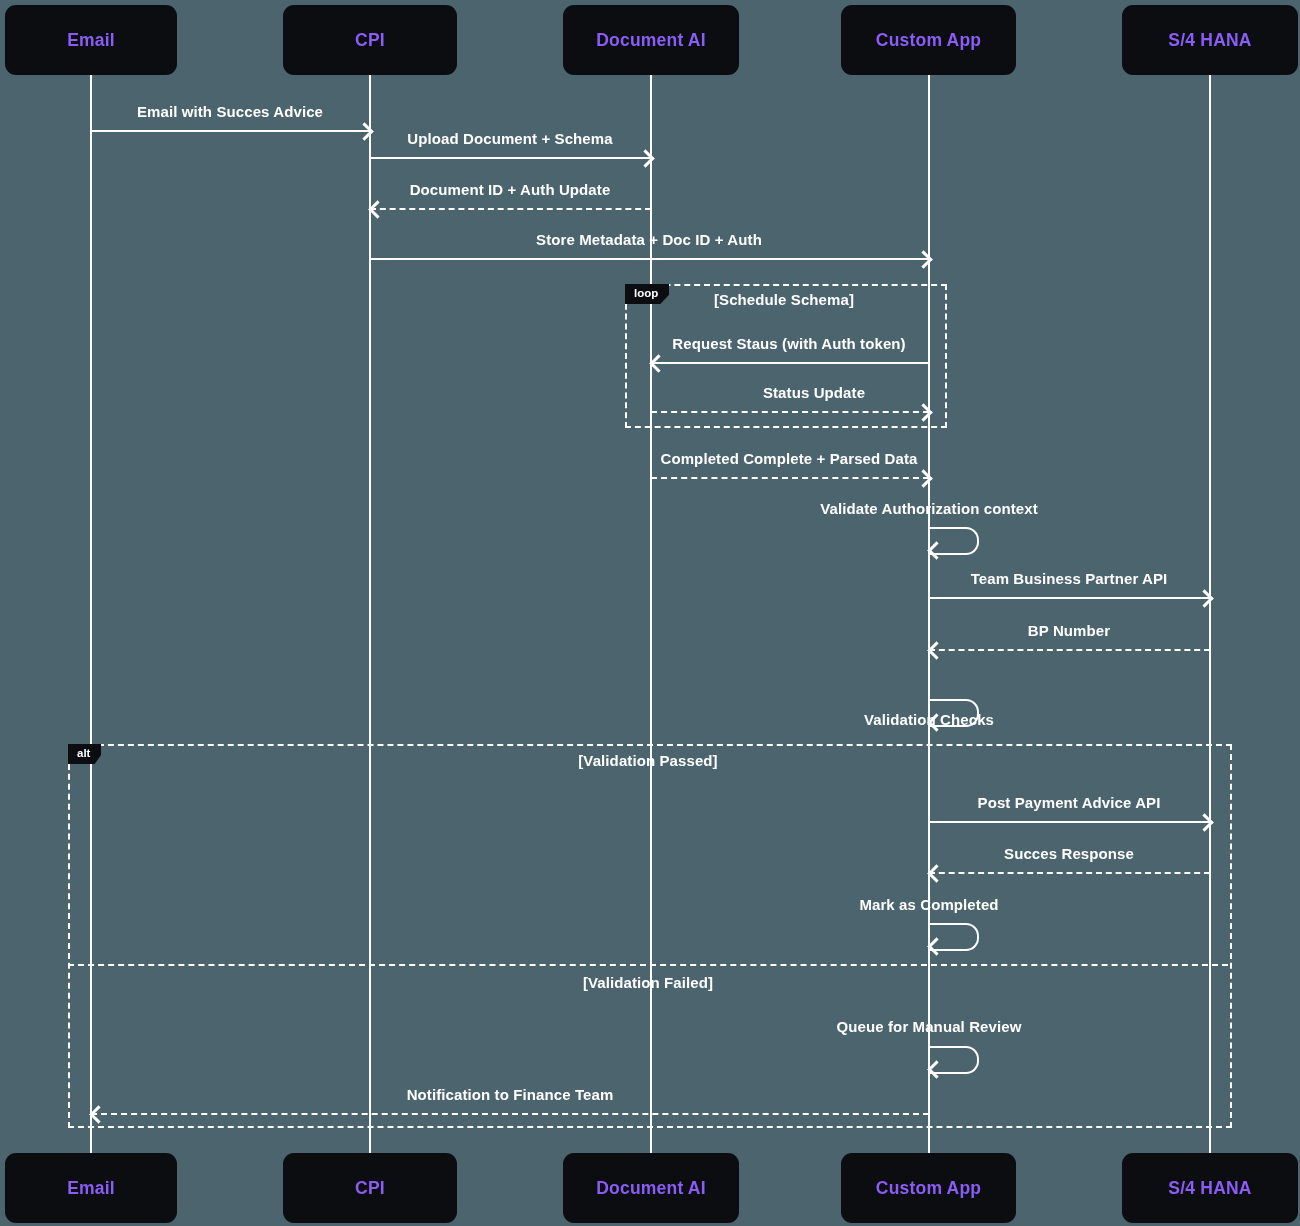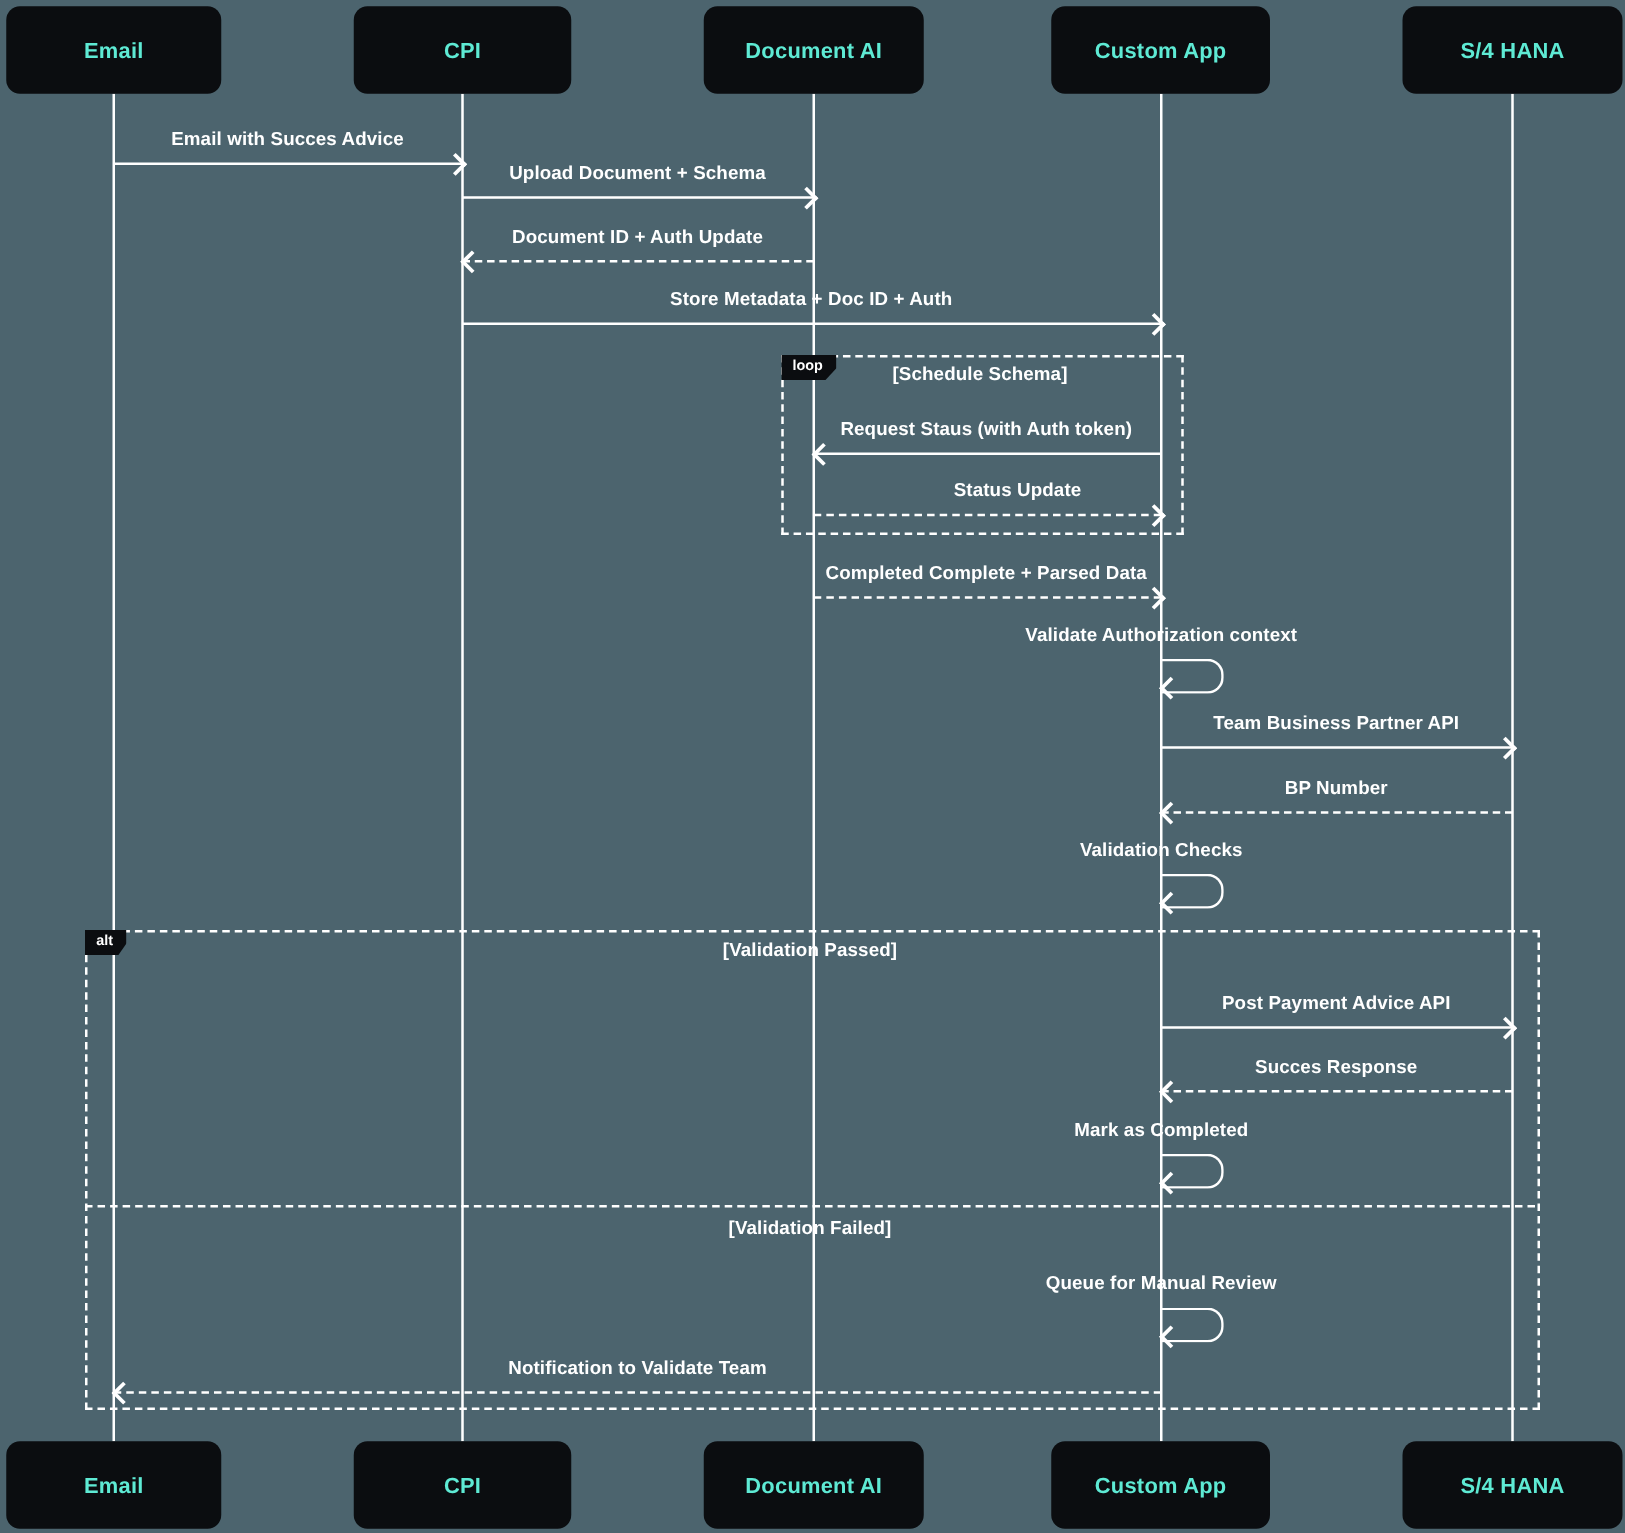--- a/index.html
+++ b/index.html
@@ -4,21 +4,21 @@
 <style>
   html,body{margin:0;padding:0;background:#4c646e;}
   .canvas{
     position:relative;width:1300px;height:1226px;overflow:hidden;
     background:#4c646e;
     font-family:"Liberation Sans", sans-serif;
     -webkit-font-smoothing:antialiased;
   }
   .actor{
     position:absolute;height:70px;background:#0b0d10;border-radius:11px;
-    color:#5eead4;display:flex;align-items:center;justify-content:center;
+    color:#8b5cf6;display:flex;align-items:center;justify-content:center;
     font-size:17.5px;font-weight:600;letter-spacing:.2px;
   }
   .lifeline{position:absolute;top:75px;height:1078px;width:2px;background:#fff;}
   .msg{
     position:absolute;transform:translateX(-50%);white-space:nowrap;
     color:#fff;font-size:15px;font-weight:600;letter-spacing:.1px;
   }
   .msg.bold{font-weight:700;}
   .line{position:absolute;height:0;border-top:2px solid #fff;}
   .line.dashed{border-top-style:dashed;}
@@ -98,41 +98,41 @@
   <div class="chev l" style="left:930px;top:544px"></div>
 
   <div class="msg" style="left:1069px;top:570px">Team Business Partner API</div>
   <div class="line" style="left:929px;top:597px;width:281px"></div>
   <div class="chev r" style="left:1198px;top:592px"></div>
 
   <div class="msg" style="left:1069px;top:622px">BP Number</div>
   <div class="line dashed" style="left:929px;top:649px;width:281px"></div>
   <div class="chev l" style="left:930px;top:644px"></div>
 
-  <div class="msg" style="left:929px;top:672px">Validation Checks</div>
+  <div class="msg" style="left:929px;top:711px">Validation Checks</div>
   <div class="selfloop" style="left:929px;top:699px"></div>
   <div class="chev l" style="left:930px;top:716px"></div>
 
   <div class="msg" style="left:1069px;top:794px">Post Payment Advice API</div>
   <div class="line" style="left:929px;top:821px;width:281px"></div>
   <div class="chev r" style="left:1198px;top:816px"></div>
 
   <div class="msg" style="left:1069px;top:845px">Succes Response</div>
   <div class="line dashed" style="left:929px;top:872px;width:281px"></div>
   <div class="chev l" style="left:930px;top:867px"></div>
 
   <div class="msg" style="left:929px;top:896px">Mark as Completed</div>
   <div class="selfloop" style="left:929px;top:923px"></div>
   <div class="chev l" style="left:930px;top:940px"></div>
 
   <div class="msg" style="left:929px;top:1018px">Queue for Manual Review</div>
   <div class="selfloop" style="left:929px;top:1046px"></div>
   <div class="chev l" style="left:930px;top:1063px"></div>
 
-  <div class="msg" style="left:510px;top:1086px">Notification to Validate Team</div>
+  <div class="msg" style="left:510px;top:1086px">Notification to Finance Team</div>
   <div class="line dashed" style="left:91px;top:1113px;width:838px"></div>
   <div class="chev l" style="left:92px;top:1108px"></div>
 
   <div class="actor" style="left:5px;top:1153px;width:172px">Email</div>
   <div class="actor" style="left:283px;top:1153px;width:174px">CPI</div>
   <div class="actor" style="left:563px;top:1153px;width:176px">Document AI</div>
   <div class="actor" style="left:841px;top:1153px;width:175px">Custom App</div>
   <div class="actor" style="left:1122px;top:1153px;width:176px">S/4 HANA</div>
 
 </div>

